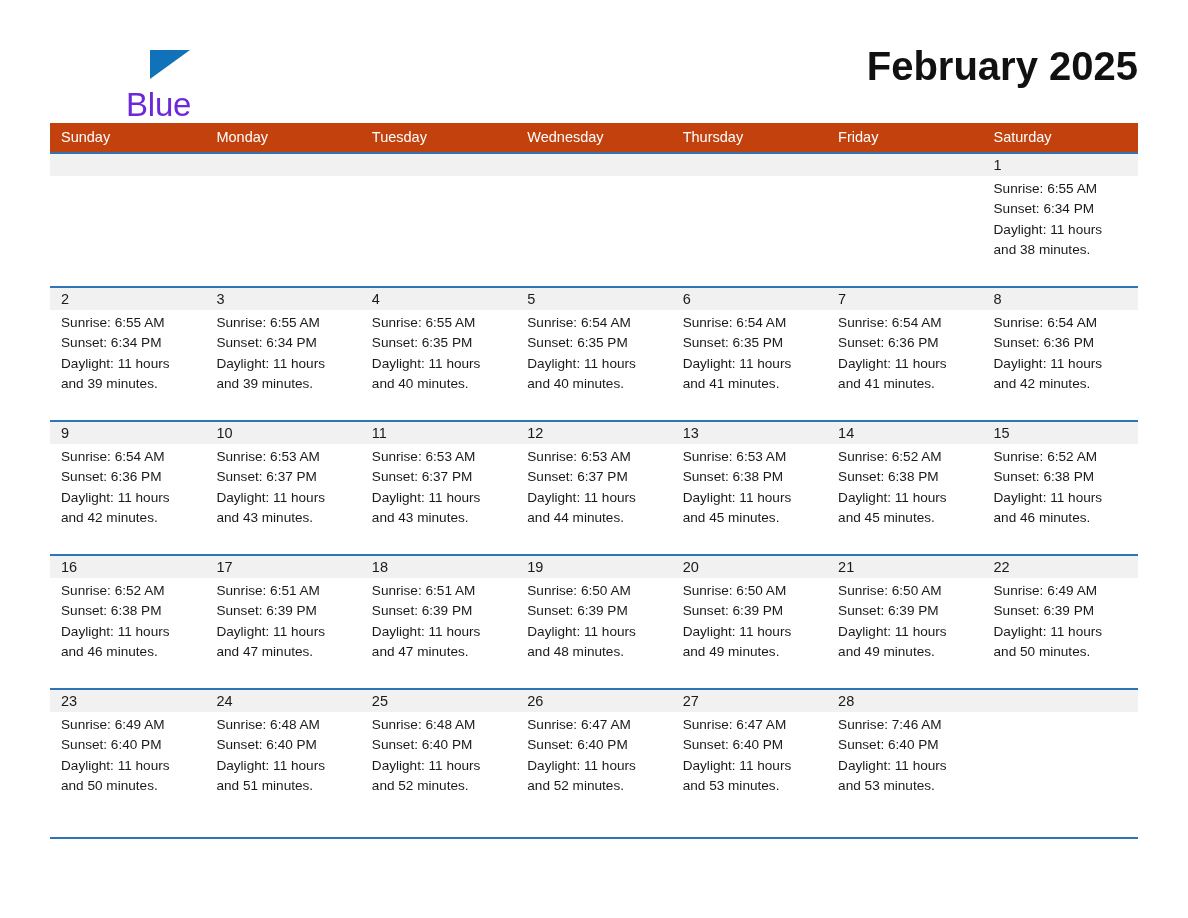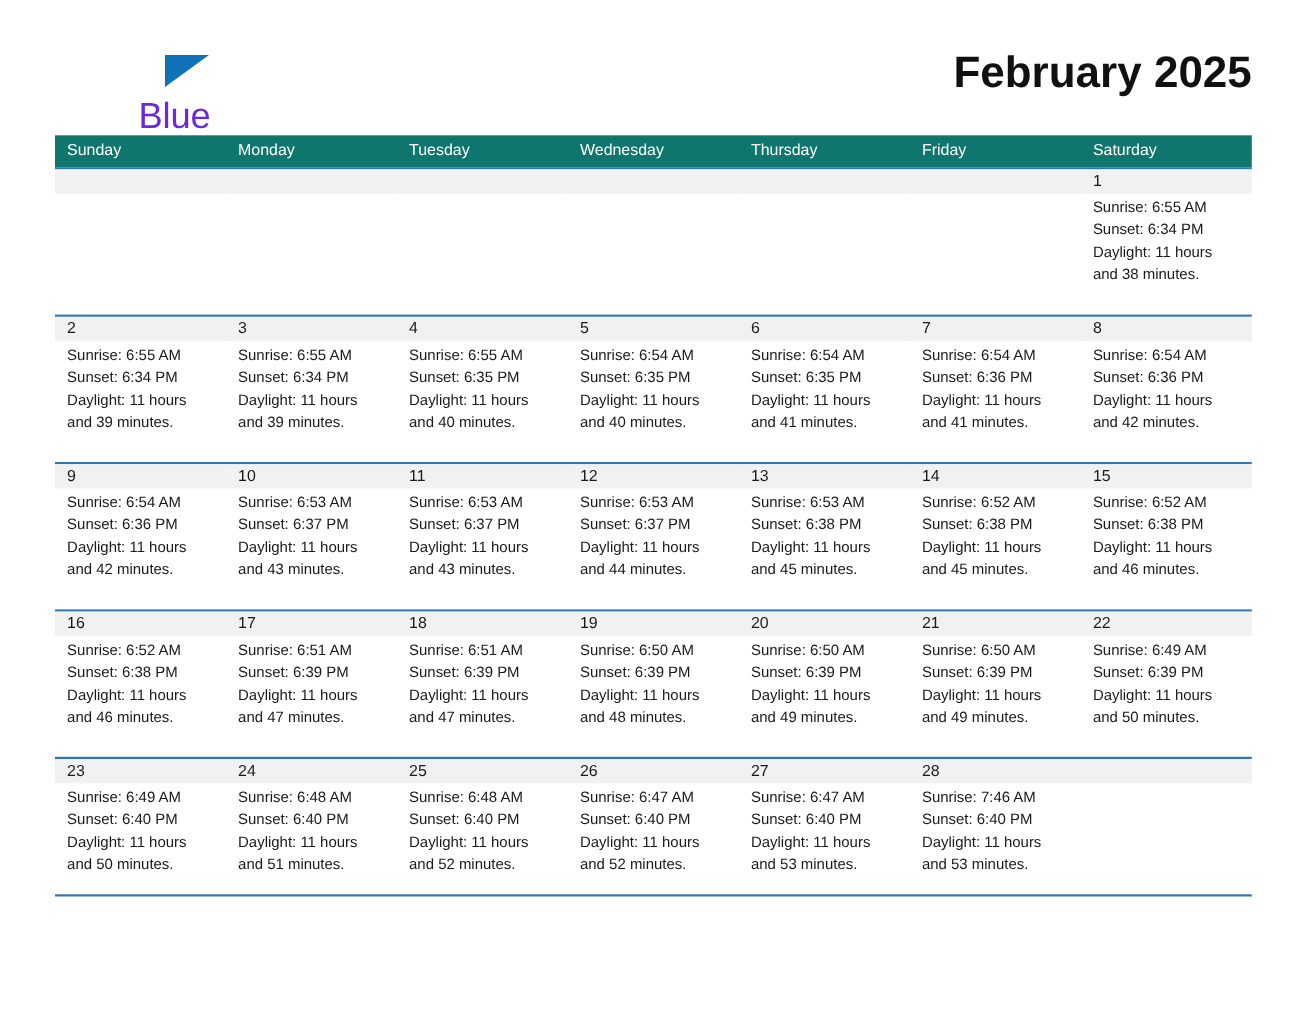--- a/index.html
+++ b/index.html
@@ -87,41 +87,41 @@
     margin-top: 6px;
   }
 
   
   .calendar {
     width: 1088px;
     margin-top: 15px;
   }
   .weekhead {
     display: flex;
-    background: #0f766e;
+    background: #c2410c;
     height: 29px;
   }
   .weekhead .hcell {
     flex: 1 1 0;
     color: #ffffff;
     font-size: 14.5px;
     line-height: 29px;
     padding-left: 11px;
     box-sizing: border-box;
     white-space: nowrap;
     overflow: hidden;
   }
 
   .week {
     display: flex;
     border-top: 2px solid #2e75b6;
     height: 134px;
     box-sizing: border-box;
   }
-  .week.last { height: 125px; }
+  .week.last { height: 149px; }
 
   .daycell {
     flex: 1 1 0;
     box-sizing: border-box;
     padding: 0;
     position: relative;
     background: transparent;
   }
   .daynum-strip {
     height: 22px;

